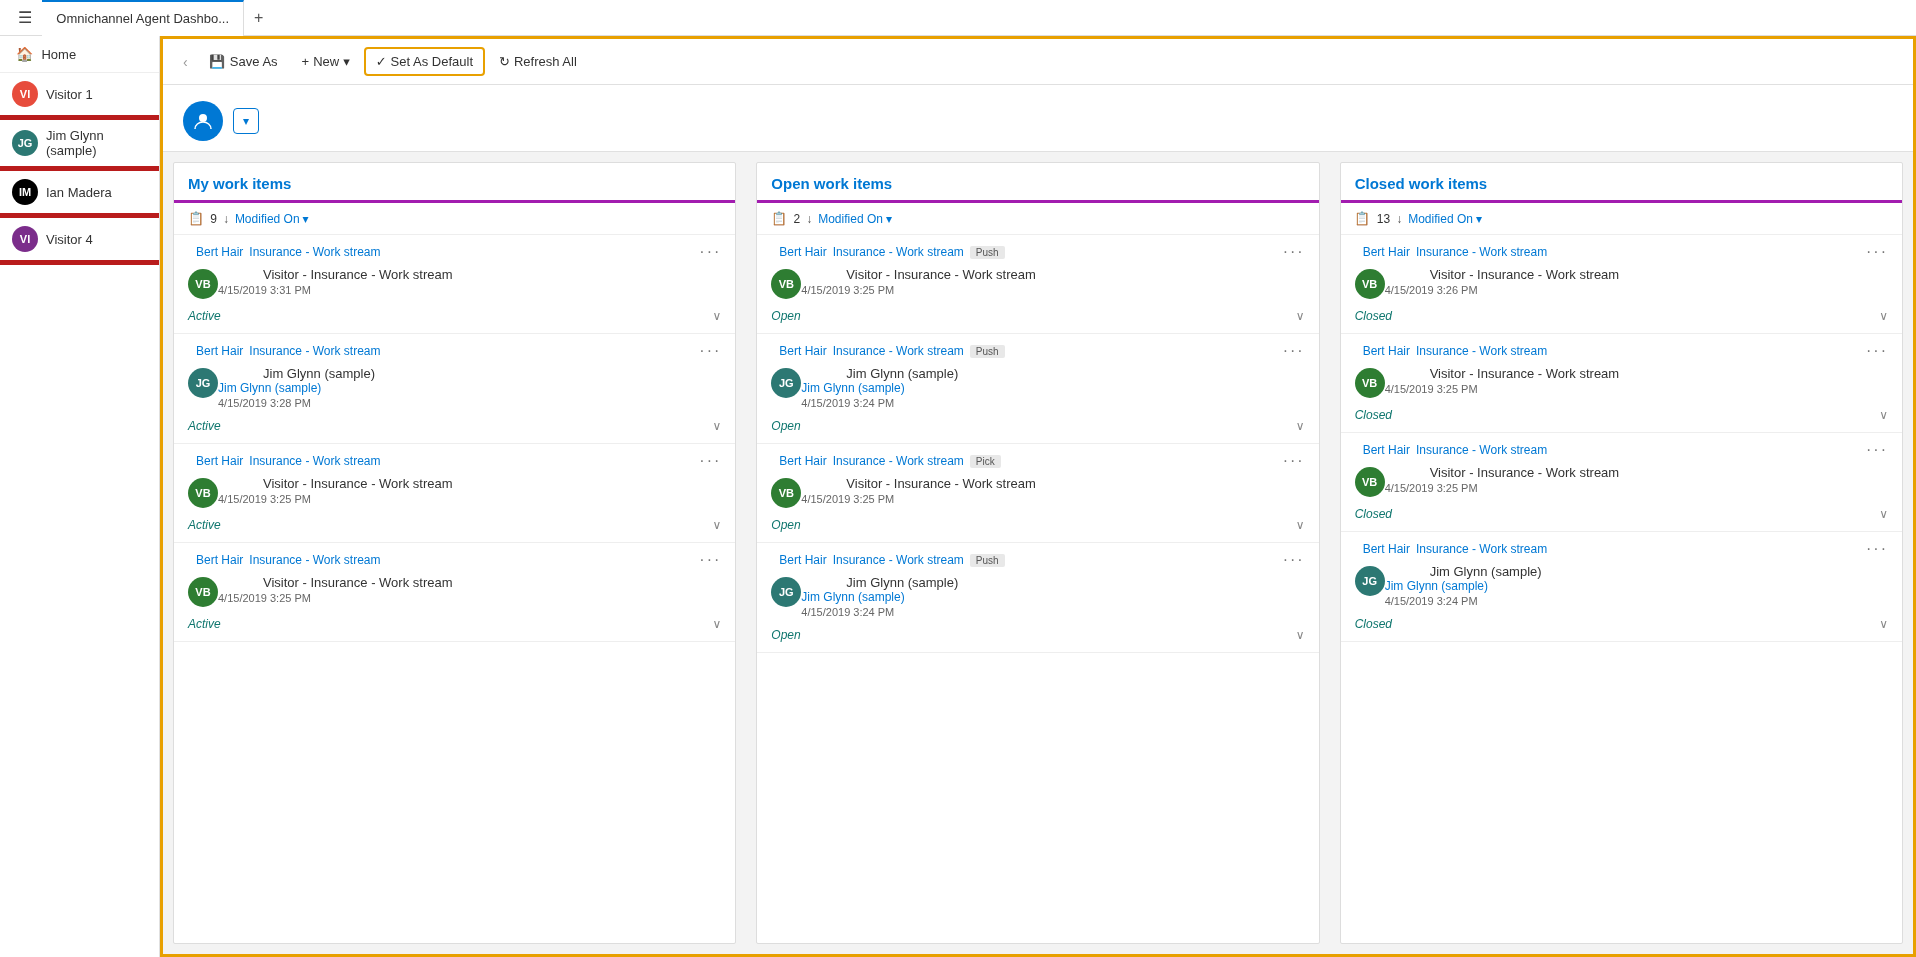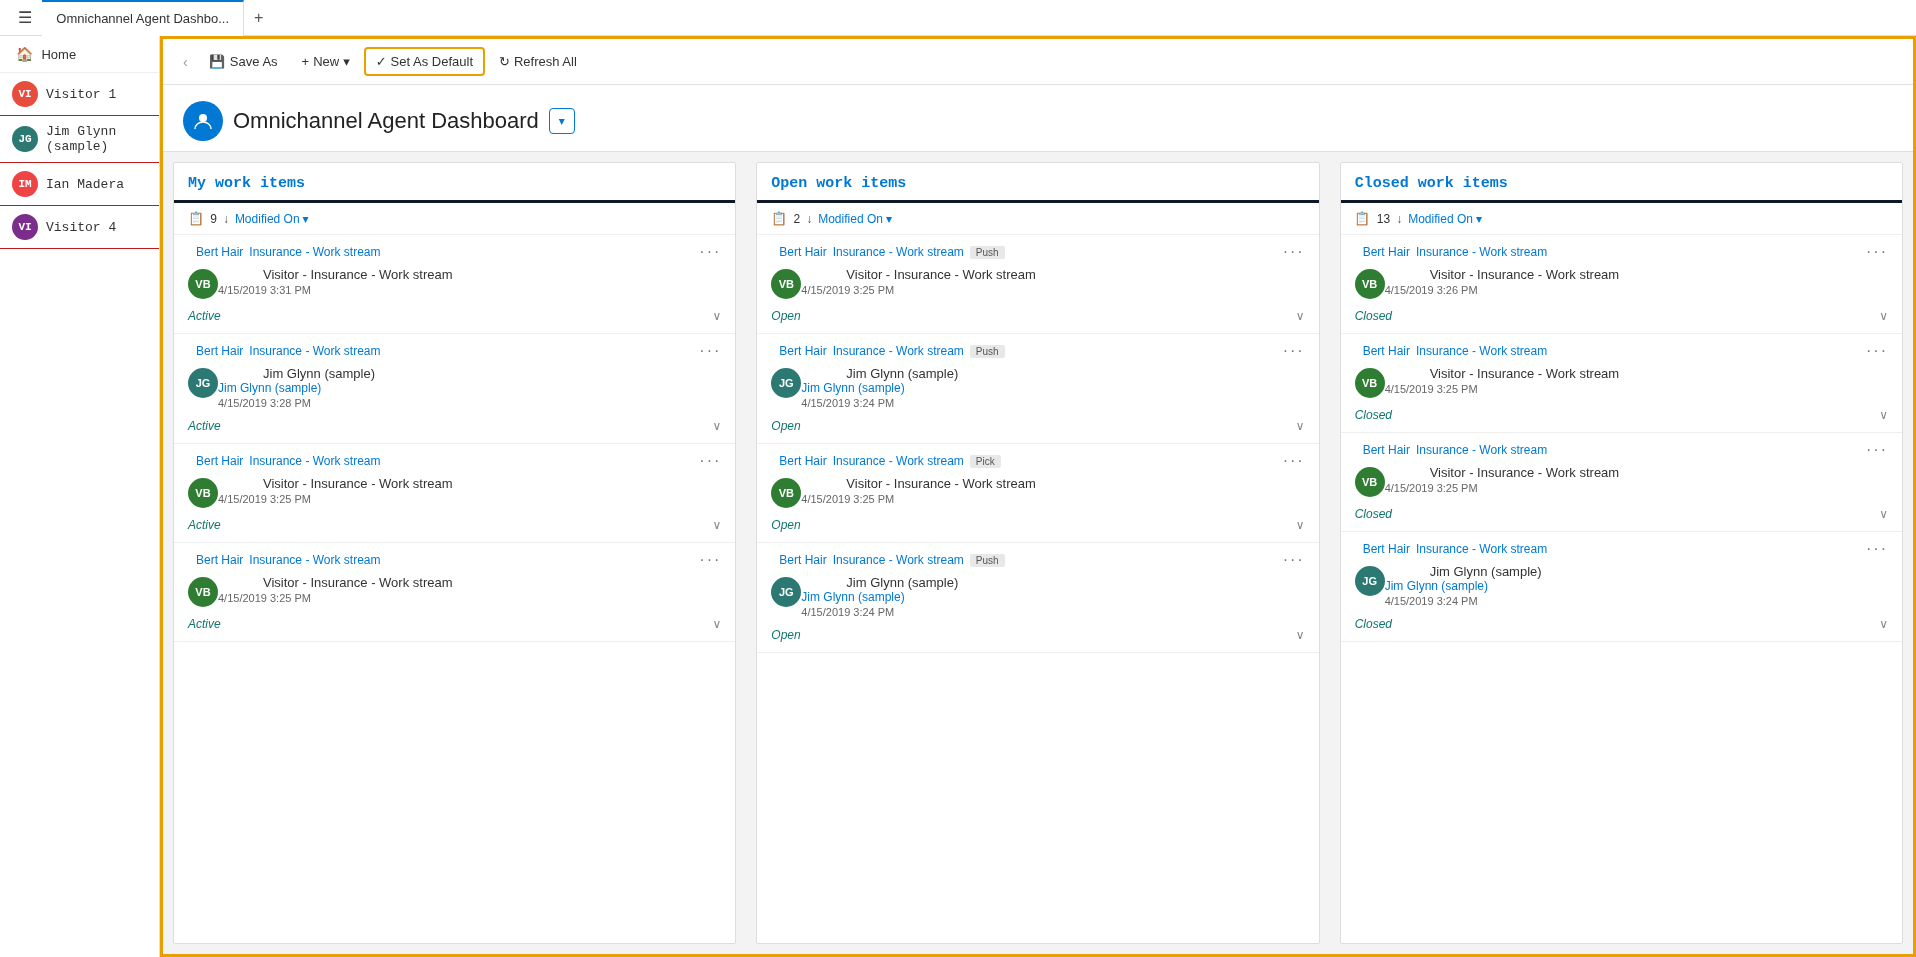--- a/index.html
+++ b/index.html
@@ -45,22 +45,21 @@
     }
     .sidebar-home {
       display: flex; align-items: center; gap: 8px;
       padding: 10px 16px; color: #333; cursor: pointer;
       border-bottom: 1px solid #eee;
     }
     .sidebar-home-icon { font-size: 14px; }
     .sidebar-item {
       display: flex; align-items: center; gap: 8px;
       padding: 8px 12px; cursor: pointer;
-      border-bottom: 1px solid #b91c1c;
-      font-family: Liberation Mono, monospace;
+      border-bottom: 5px solid #b91c1c;
     }
     .sidebar-avatar {
       width: 26px; height: 26px; border-radius: 50%;
       display: flex; align-items: center; justify-content: center;
       font-size: 11px; font-weight: 600; color: #fff; flex-shrink: 0;
     }
     .sidebar-label { font-size: 13px; color: #333; }
 
     
     .content-area {
@@ -115,22 +114,21 @@
       display: flex; flex: 1; gap: 0; overflow: hidden;
       background: #f3f3f3; padding: 10px; gap: 8px;
     }
     .column {
       flex: 1; background: #fff; border: 1px solid #ddd;
       border-radius: 2px; display: flex; flex-direction: column;
       overflow: hidden;
     }
     .column-header {
       padding: 12px 14px 8px 14px;
-      border-bottom: 3px solid #0f172a;
-      font-family: Liberation Mono, monospace;
+      border-bottom: 3px solid #a21caf;
     }
     .column-title { font-size: 15px; font-weight: 600; color: #0078d4; }
     .column-controls {
       display: flex; align-items: center; gap: 6px;
       padding: 8px 14px; border-bottom: 1px solid #eee;
       font-size: 12px; color: #555;
     }
     .column-controls-icon { font-size: 13px; }
     .count-badge { font-size: 12px; color: #333; }
     .sort-label { color: #0078d4; cursor: pointer; display: flex; align-items: flex-start; gap: 3px; }
@@ -194,21 +192,21 @@
     <div id="sidebar-items">
         <div class="sidebar-item">
     <div class="sidebar-avatar" style="background:#e74c3c">VI</div>
     <span class="sidebar-label">Visitor 1</span>
   </div>
         <div class="sidebar-item">
     <div class="sidebar-avatar" style="background:#2c7873">JG</div>
     <span class="sidebar-label">Jim Glynn (sample)</span>
   </div>
         <div class="sidebar-item">
-    <div class="sidebar-avatar" style="background:#ef4444">IM</div>
+    <div class="sidebar-avatar" style="background:#000000">IM</div>
     <span class="sidebar-label">Ian Madera</span>
   </div>
         <div class="sidebar-item">
     <div class="sidebar-avatar" style="background:#7b2d8b">VI</div>
     <span class="sidebar-label">Visitor 4</span>
   </div>
       </div>
   </div>
 
   <div class="content-area">
@@ -234,21 +232,20 @@
       </button>
     </div>
 
     <div class="page-header">
       <div class="page-icon">
         <svg width="22" height="22" viewBox="0 0 22 22" fill="none">
           <circle cx="11" cy="8" r="4" fill="white"></circle>
           <path d="M3 19c0-4 3.6-7 8-7s8 3 8 7" stroke="white" stroke-width="1.5" fill="none"></path>
         </svg>
       </div>
-      <span class="page-title">Omnichannel Agent Dashboard</span>
       <button class="dropdown-btn">▾</button>
     </div>
 
     <div class="dashboard" id="dashboard-container">
     <div class="column">
     <div class="column-header">
       <span class="column-title">My work items</span>
     </div>
     <div class="column-controls">
       <span class="column-controls-icon">📋</span>

